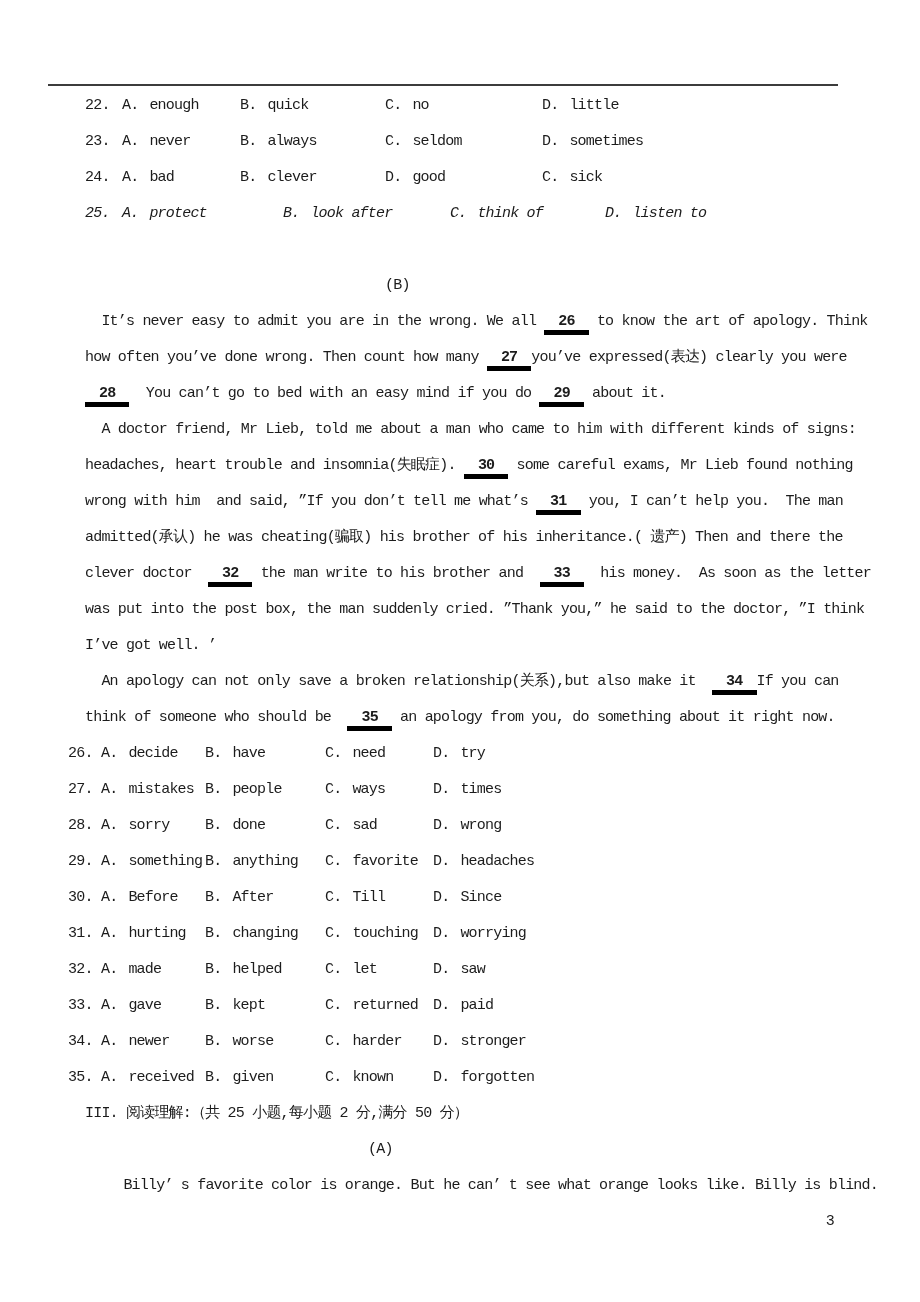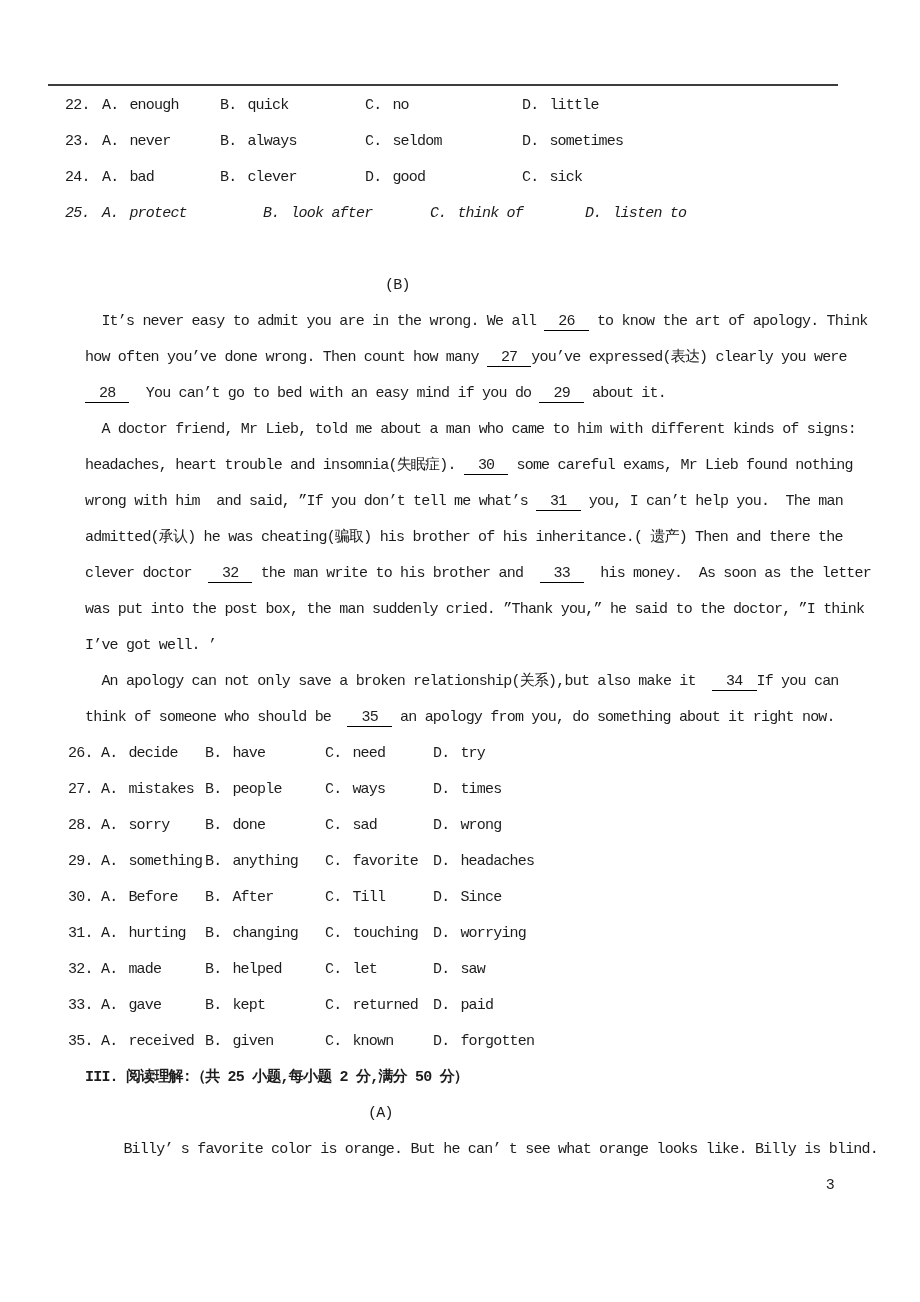--- a/index.html
+++ b/index.html
@@ -22,32 +22,33 @@
   }
   .ln {
     height: 36px;
     line-height: 36px;
     white-space: pre;
     overflow: visible;
   }
   .first { margin-top: 2px; }
   .row { display: grid; }
   .row span { white-space: pre; }
-  .qa { padding-left: 65px; grid-template-columns: 37px 118px 145px 157px auto; }
+  .qa { padding-left: 85px; grid-template-columns: 37px 118px 145px 157px auto; }
   .qa25 { grid-template-columns: 37px 161px 167px 155px auto; font-style: italic; }
   .qb { padding-left: 68px; grid-template-columns: 33px 104px 120px 108px auto; }
   .ltr { margin-right: 11px; }
   .pl { padding-left: 85px; }
   .blank {
-    border-bottom: 1px solid #000000;
+    border-bottom: 5px solid #000000;
     padding: 0 14px;
+    font-weight: bold;
   }
   .hb { padding-left: 385px; margin-top: 36px; }
   .ha { padding-left: 368px; }
-  .h3 { padding-left: 85px; font-weight: bold; }
+  .h3 { padding-left: 85px; }
   .billy { padding-left: 107px; }
   .pageno { text-align: right; padding-right: 86px; }
 </style>
 </head>
 <body>
 
 <div class="page">
 
   <div class="rule"></div>
 
@@ -145,20 +146,27 @@
     <span><span class="ltr">D.</span><span>saw</span></span>
   </div>
   <div class="ln row qb">
     <span class="num">33.</span>
     <span><span class="ltr">A.</span><span>gave</span></span>
     <span><span class="ltr">B.</span><span>kept</span></span>
     <span><span class="ltr">C.</span><span>returned</span></span>
     <span><span class="ltr">D.</span><span>paid</span></span>
   </div>
   <div class="ln row qb">
+    <span class="num">34.</span>
+    <span><span class="ltr">A.</span><span>newer</span></span>
+    <span><span class="ltr">B.</span><span>worse</span></span>
+    <span><span class="ltr">C.</span><span>harder</span></span>
+    <span><span class="ltr">D.</span><span>stronger</span></span>
+  </div>
+  <div class="ln row qb">
     <span class="num">35.</span>
     <span><span class="ltr">A.</span><span>received</span></span>
     <span><span class="ltr">B.</span><span>given</span></span>
     <span><span class="ltr">C.</span><span>known</span></span>
     <span><span class="ltr">D.</span><span>forgotten</span></span>
   </div>
 
   <div class="ln h3"><span>III. 阅读理解:（共 25 小题,每小题 2 分,满分 50 分）</span></div>
 
   <div class="ln ha"><span>(A)</span></div>

